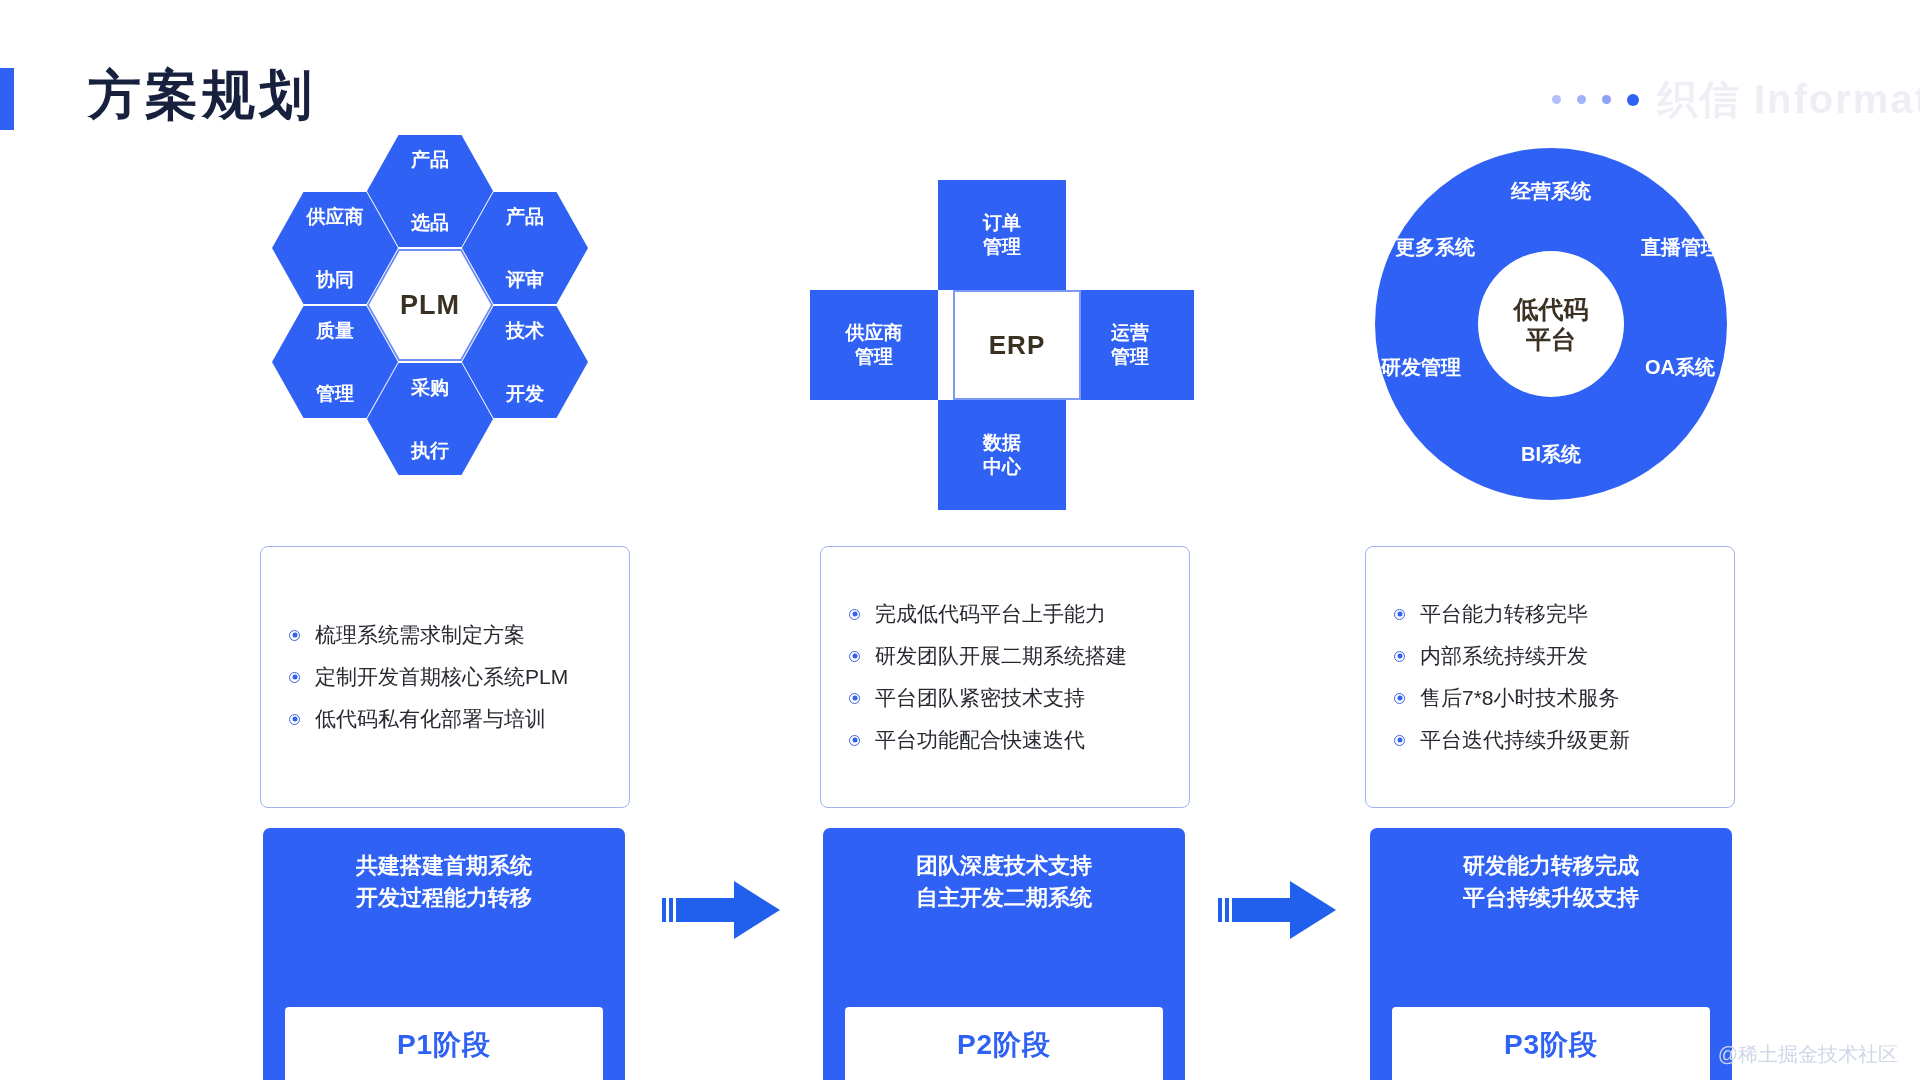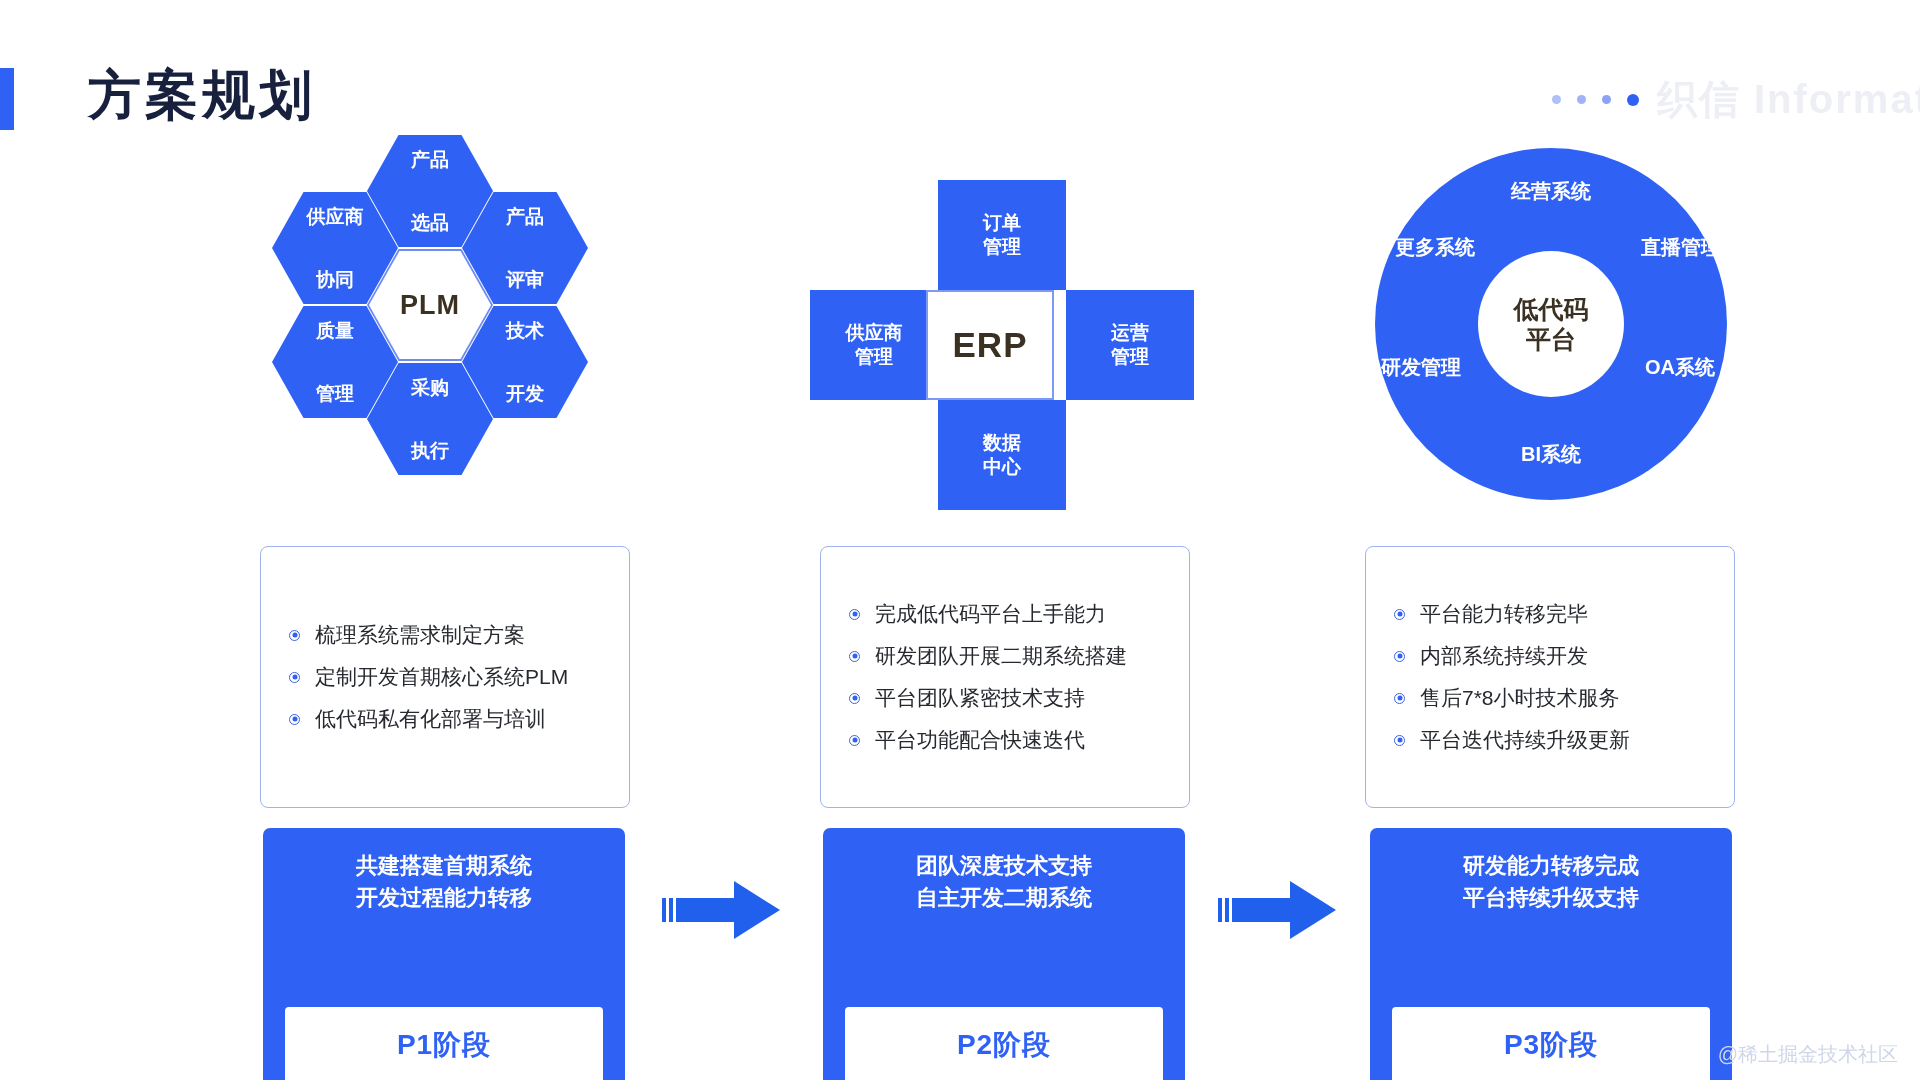--- a/index.html
+++ b/index.html
@@ -64,23 +64,23 @@
   .cell{
     position:absolute;width:128px;height:110px;background:#2F62F4;
     display:flex;flex-direction:column;align-items:center;justify-content:center;
     color:#fff;font-size:19px;font-weight:bold;line-height:1.25;text-align:center;
   }
   .cell-top{left:128px;top:0;height:110px;}
   .cell-left{left:0;top:110px;height:110px;}
   .cell-right{left:256px;top:110px;height:110px;}
   .cell-bottom{left:128px;top:220px;height:110px;}
   .cell-center{
-    left:116px;top:110px;width:128px;height:110px;
+    left:143px;top:110px;width:128px;height:110px;
     background:#fff;border:2px solid #7C9AF5;box-sizing:border-box;
-    color:#3A3122;font-size:35px;font-weight:bold;letter-spacing:1px;
+    color:#3A3122;font-size:26px;font-weight:bold;letter-spacing:1px;
   }
 
   
   .donut{
     position:absolute;left:1375px;top:148px;width:352px;height:352px;
     border-radius:50%;background:#2F62F4;
   }
   .donut-hole{
     position:absolute;left:50%;top:50%;transform:translate(-50%,-50%);
     width:146px;height:146px;border-radius:50%;background:#fff;

